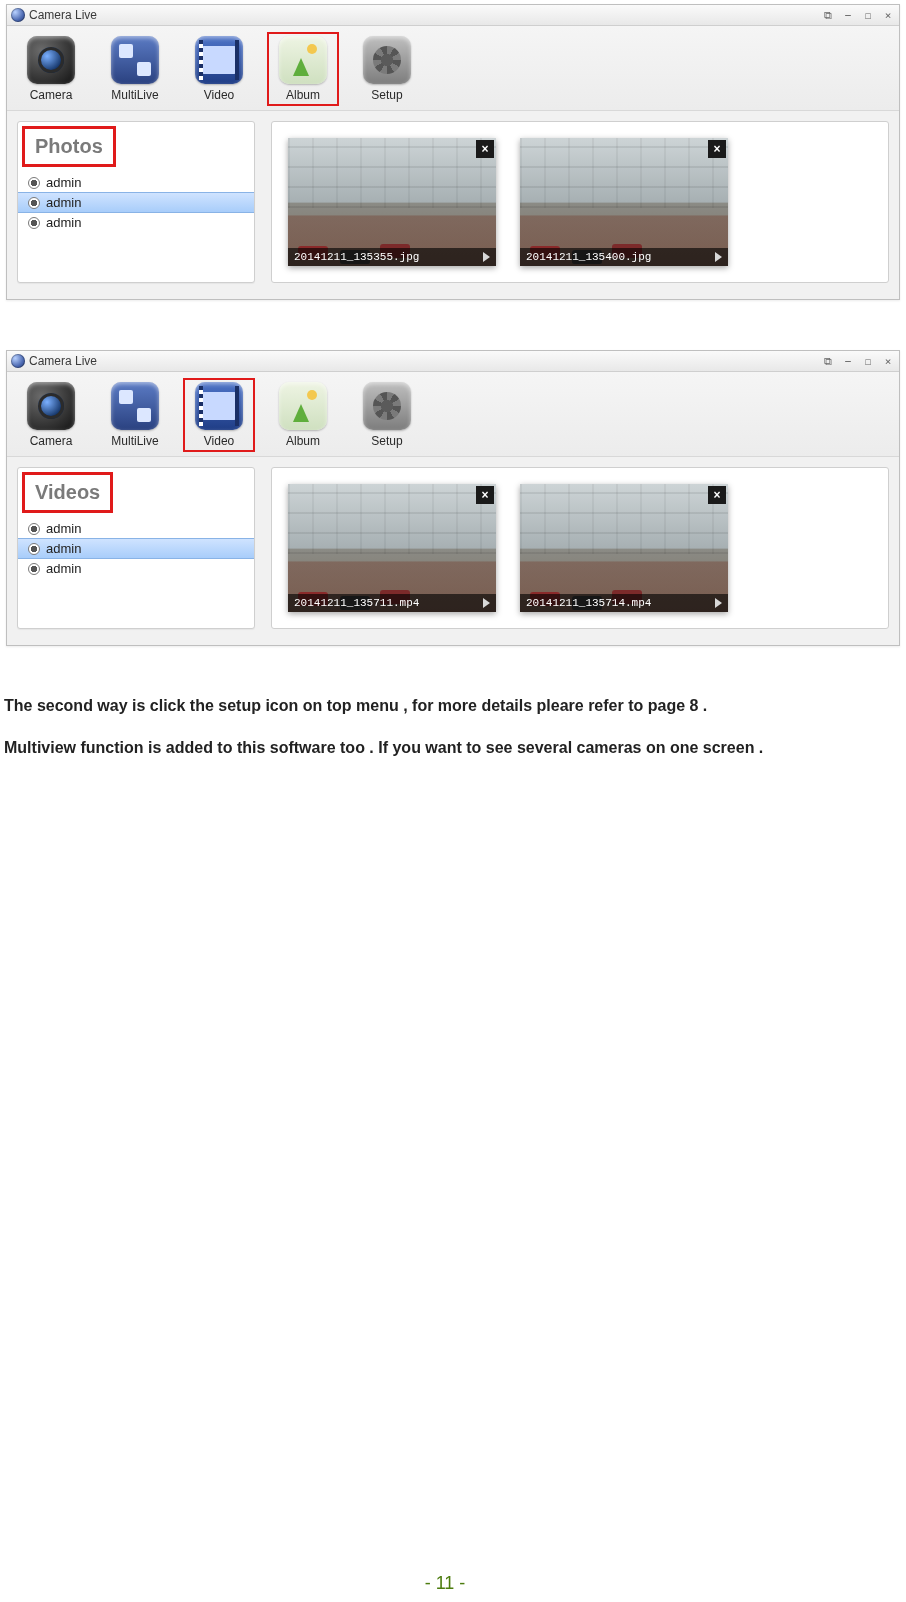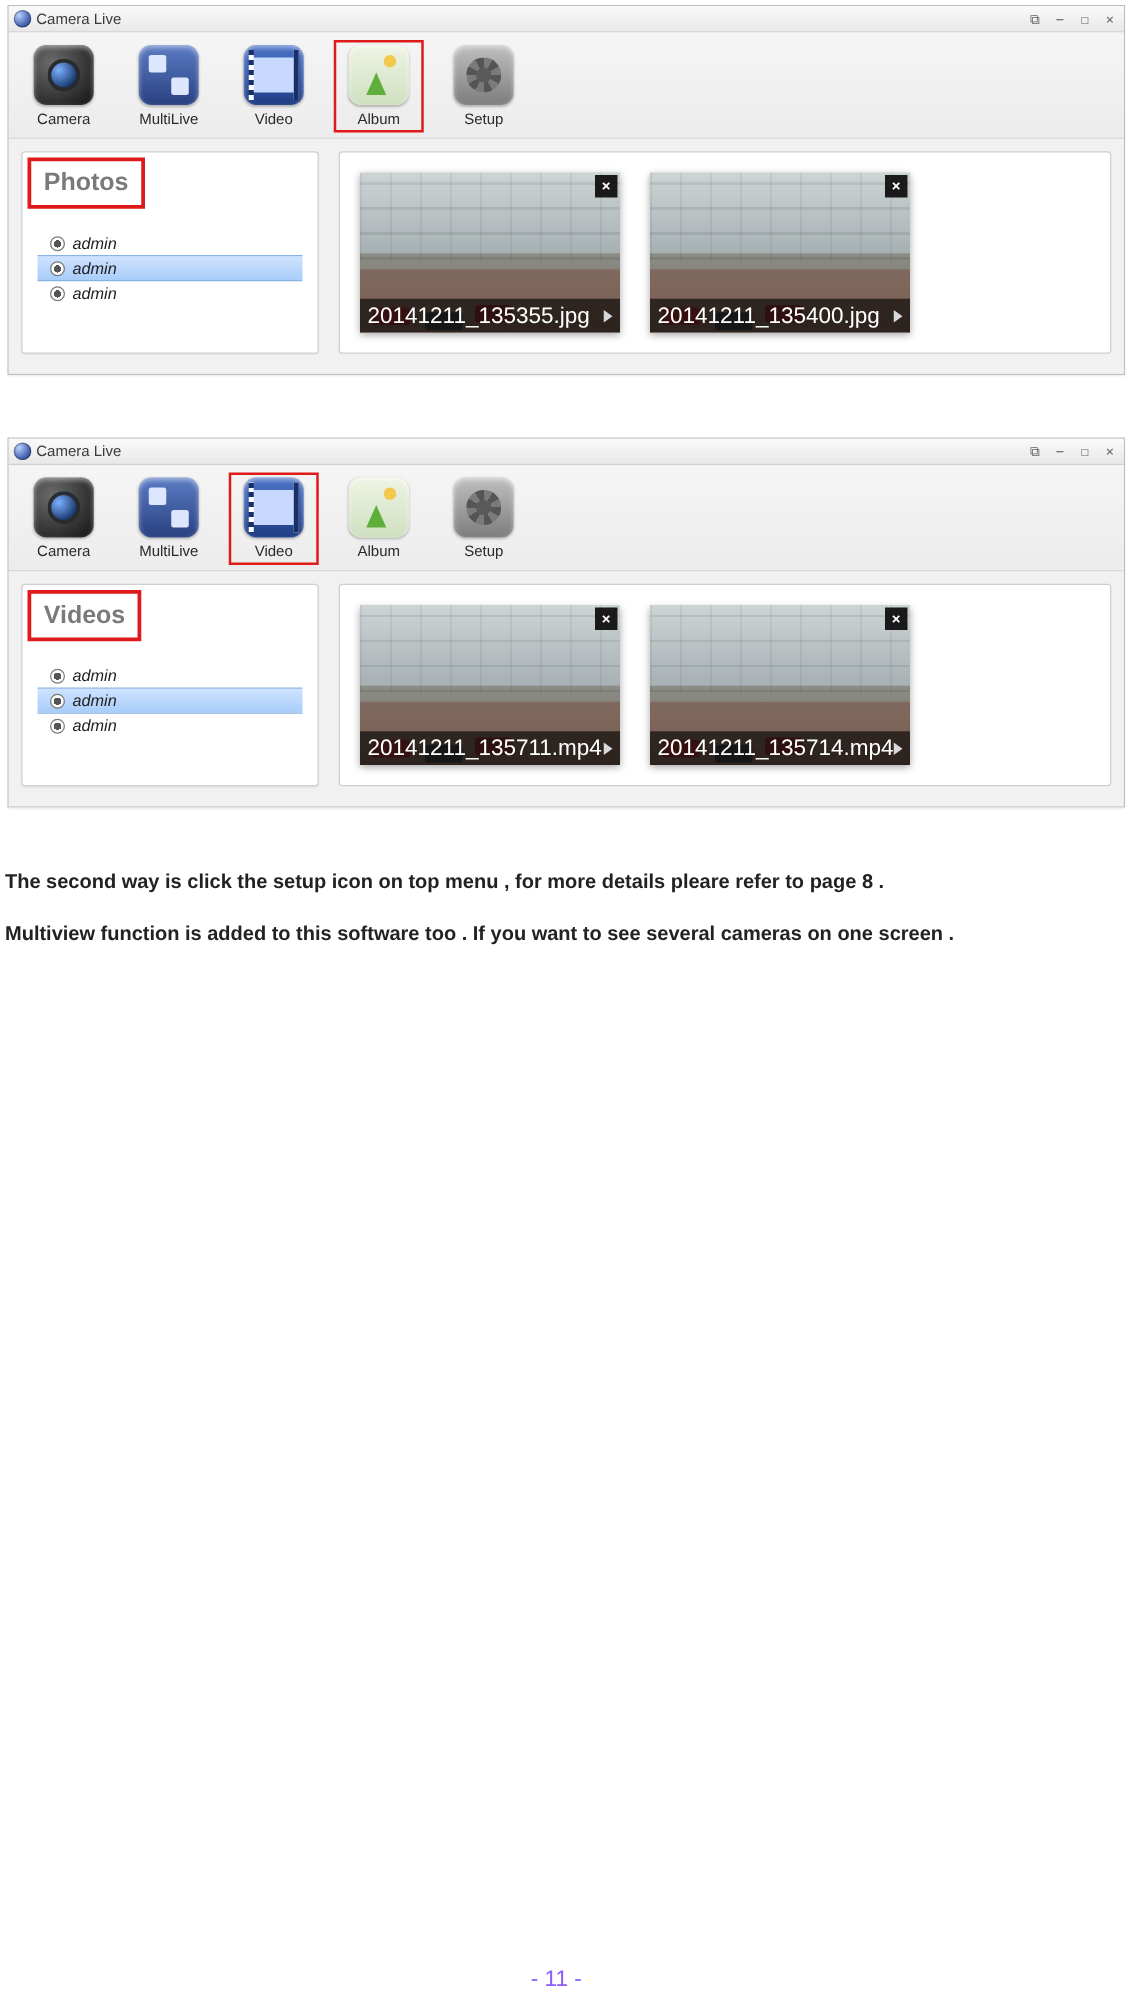--- a/index.html
+++ b/index.html
@@ -192,23 +192,22 @@
     font-weight: bold;
     font-size: 20px;
     padding: 6px 10px;
     border: 3px solid transparent;
     display: inline-block;
     margin: 4px;
   }
   .panel-title.highlight { border-color: #e01a1a; }
   .list {
     list-style: none;
-    margin: 12px;
+    margin: 0;
     padding: 2px 0 10px 0;
-    font-style: italic;
   }
   .list li {
     display: flex;
     align-items: center;
     gap: 6px;
     padding: 2px 10px;
     font-size: 13px;
     cursor: pointer;
   }
   .list li.selected {
@@ -280,25 +279,26 @@
     align-items: center;
     justify-content: center;
     font-size: 12px;
     cursor: pointer;
   }
   .thumb .caption {
     position: absolute;
     left: 0; right: 0; bottom: 0;
     background: rgba(0,0,0,0.62);
     color: #fff;
-    font-size: 18px;
+    font-size: 11px;
     padding: 3px 6px;
     display: flex;
     justify-content: space-between;
     align-items: center;
+    font-family: Liberation Mono, monospace;
   }
   .thumb .play {
     width: 0; height: 0;
     border-top: 5px solid transparent;
     border-bottom: 5px solid transparent;
     border-left: 7px solid #d8d8d8;
   }
 
   .body-text {
     font-weight: bold;
@@ -307,21 +307,21 @@
     line-height: 1.5;
   }
   .body-text + .body-text { margin-top: 18px; }
 
   .page-no {
     position: absolute;
     bottom: 12px;
     left: 0; right: 16px;
     text-align: center;
     font-size: 18px;
-    color: #8b5cf6;
+    color: #4d7c0f;
   }
 </style>
 </head>
 <body>
 
 <div class="page">
 
   <div class="app-window">
     <div class="titlebar">
       <div class="left">

